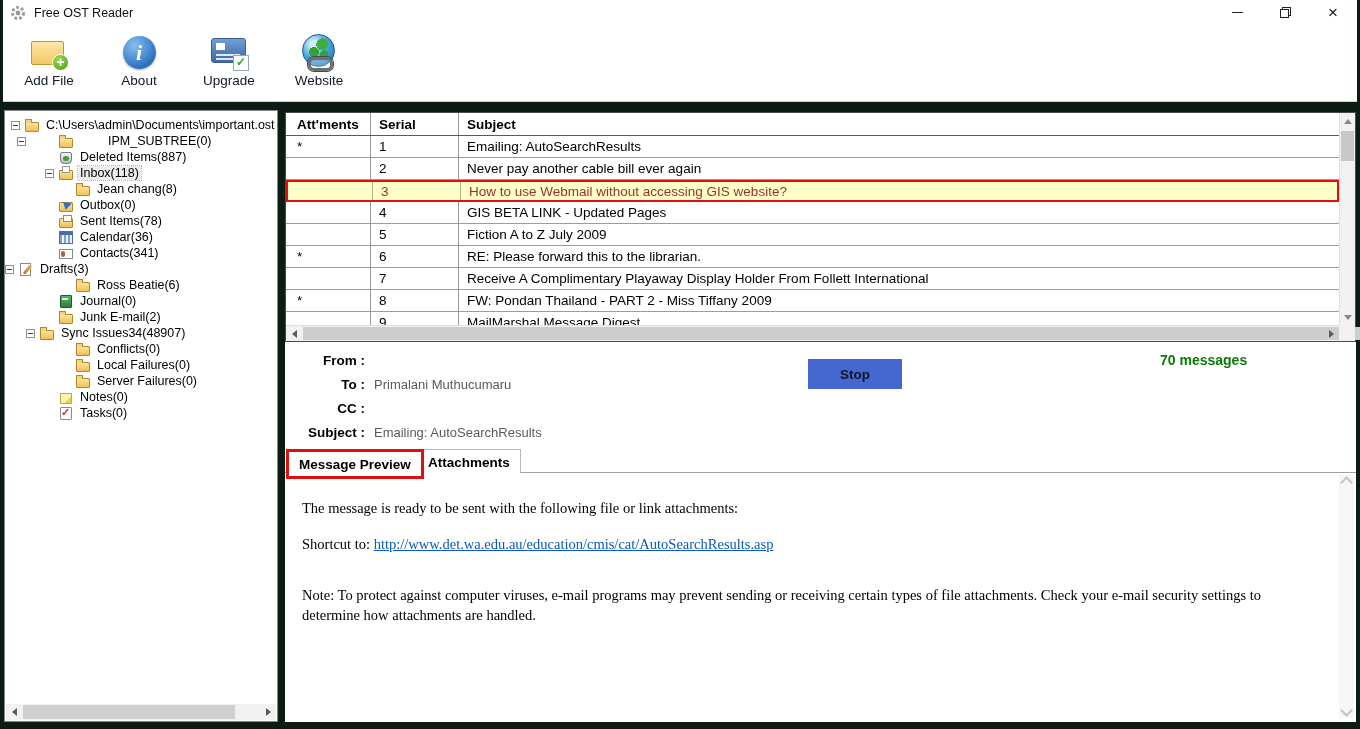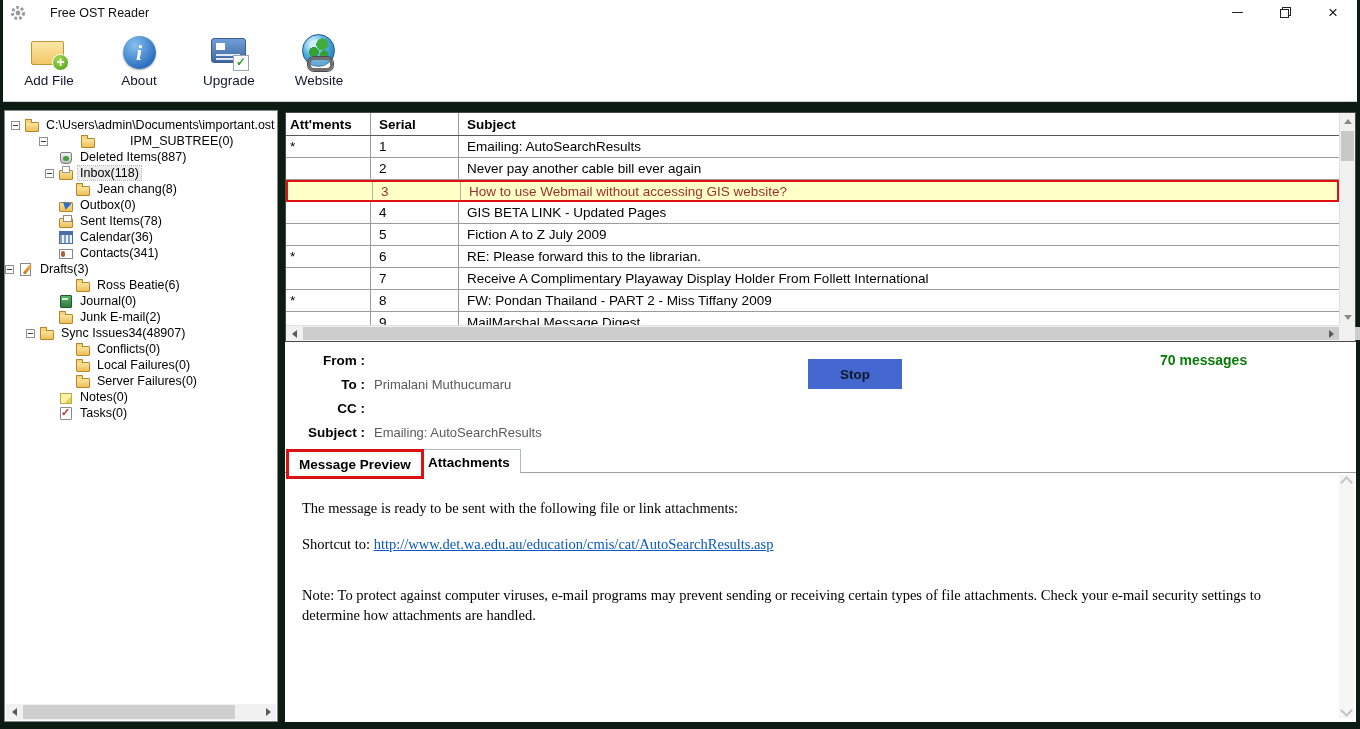--- a/index.html
+++ b/index.html
@@ -5,21 +5,21 @@
   html,body{margin:0;padding:0;}
   body{
     width:1360px;height:729px;position:relative;overflow:hidden;
     background:#0d1c12;
     font-family:"Liberation Sans",sans-serif;
     -webkit-font-smoothing:antialiased;
   }
   
   .titlebar{position:absolute;left:3px;top:0;width:1354px;height:25px;background:#fff;display:flex;align-items:center;}
   .app-icon{margin:0 8px 0 7px;display:flex;align-items:center;}
-  .win-title{font-size:12.5px;color:#101010;margin-left:16px;}
+  .win-title{font-size:12.5px;color:#101010;}
   .win-controls{margin-left:auto;display:flex;height:100%;}
   .wbtn{width:48px;display:flex;align-items:center;justify-content:center;color:#222;cursor:default;}
   .min-glyph{width:11px;height:1.5px;background:#222;}
   .restore-glyph{position:relative;width:11px;height:11px;}
   .restore-glyph::before{content:"";position:absolute;right:0;top:0;width:7px;height:7px;border:1px solid #222;}
   .restore-glyph::after{content:"";position:absolute;left:0;bottom:0;width:7px;height:7px;border:1px solid #222;background:#fff;}
   .close-glyph{font-size:17px;line-height:17px;color:#111;}
 
   
   .toolbar{position:absolute;left:3px;top:25px;width:1354px;height:77px;background:#fff;border-bottom:1px solid #ccd2d8;box-sizing:border-box;display:flex;align-items:flex-start;padding:9px 0 0 18px;gap:34px;}
@@ -90,21 +90,21 @@
   .arr-down{width:0;height:0;border-left:4px solid transparent;border-right:4px solid transparent;border-top:5px solid #8a8a8a;}
   .chev-up{width:7px;height:7px;border-left:2px solid #c4c4c4;border-top:2px solid #c4c4c4;transform:rotate(45deg);margin-top:3px;}
   .chev-down{width:7px;height:7px;border-right:2px solid #c4c4c4;border-bottom:2px solid #c4c4c4;transform:rotate(45deg);margin-bottom:3px;}
 
   
   .right-panel{position:absolute;left:285px;top:112px;width:1071px;height:610px;background:#fff;}
 
   
   .mail-table{position:absolute;left:0;top:0;width:1071px;height:230px;border:1px solid #4a4a4a;box-sizing:border-box;background:#fff;}
   .thead{display:flex;height:23px;align-items:center;border-bottom:1px solid #5a5a5a;font-weight:bold;font-size:13.5px;color:#000;box-sizing:border-box;padding-right:16px;}
-  .c-att{width:85px;flex:none;padding-left:4px;box-sizing:border-box;border-right:1px solid #9c9c9c;height:100%;display:flex;align-items:center;}
+  .c-att{width:85px;flex:none;padding-left:11px;box-sizing:border-box;border-right:1px solid #9c9c9c;height:100%;display:flex;align-items:center;}
   .c-serial{width:88px;flex:none;padding-left:8px;box-sizing:border-box;border-right:1px solid #9c9c9c;height:100%;display:flex;align-items:center;}
   .c-subject{flex:1;padding-left:8px;box-sizing:border-box;height:100%;display:flex;align-items:center;overflow:hidden;white-space:nowrap;}
   .tbody{position:absolute;left:0;top:23px;right:16px;bottom:16px;overflow:hidden;}
   .trow{display:flex;height:22px;border-bottom:1px solid #9c9c9c;font-size:13.5px;color:#000;box-sizing:border-box;cursor:default;}
   .trow.highlighted{background:#ffffc8;border:2px solid #e01010;color:#9c3030;}
   .trow.highlighted .c-att,.trow.highlighted .c-serial{border-right-color:#b5b58a;}
   
   .tv-scroll{position:absolute;top:0;right:0;width:16px;bottom:16px;background:#f1f1f1;border-left:1px solid #e0e0e0;box-sizing:border-box;}
   .tv-scroll .sb-up{top:0;left:0;}
   .tv-scroll .sb-down{bottom:0;left:0;}
@@ -182,21 +182,21 @@
 </div>
 
 <div class="tree-panel">
   <div class="tree">
 
   <div class="tree-row" style="padding-left: 6px;">
         <span class="expander show"></span>
         <span class="ticon icon-folder"></span>
         <span class="tlabel">C:\Users\admin\Documents\important.ost</span>
       </div>
-      <div class="tree-row" style="padding-left: 34px; gap: 28px;">
+      <div class="tree-row" style="padding-left: 12px; gap: 28px;">
         <span class="expander show"></span>
         <span class="ticon icon-folder"></span>
         <span class="tlabel">IPM_SUBTREE(0)</span>
       </div>
       <div class="tree-row" style="padding-left: 40px;">
         <span class="expander"></span>
         <span class="ticon icon-trash"></span>
         <span class="tlabel">Deleted Items(887)</span>
       </div>
       <div class="tree-row selected" style="padding-left: 40px;">

